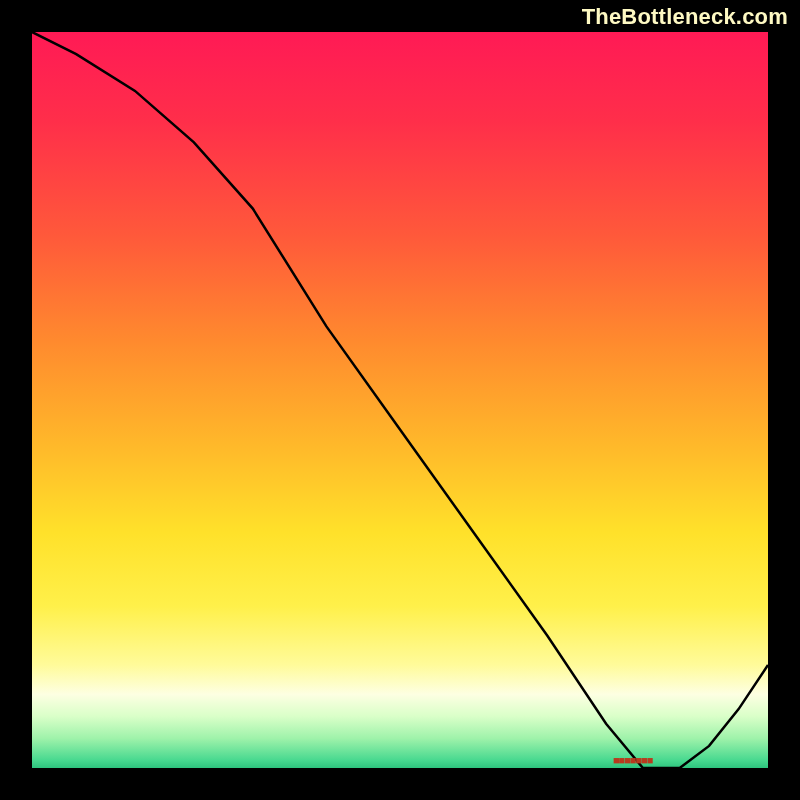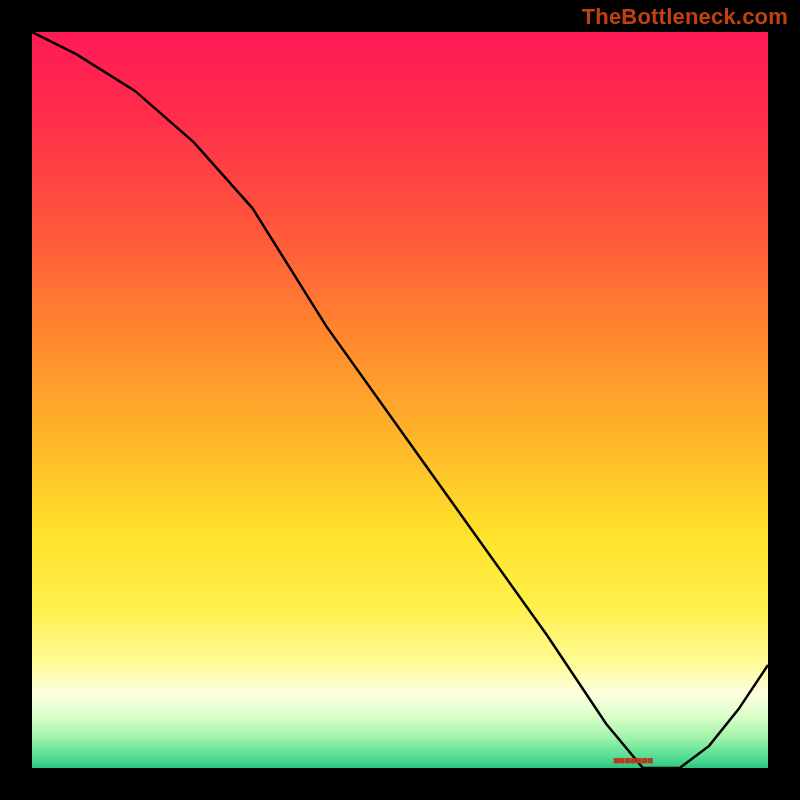--- a/index.html
+++ b/index.html
@@ -14,21 +14,21 @@
   .wrap {
     position: relative;
     width: 800px;
     height: 800px;
     background: #000;
   }
   .watermark {
     position: absolute;
     top: 4px;
     right: 12px;
-    color: #c2410c;
+    color: #fef9c3;
     font-size: 22px;
     font-weight: bold;
     letter-spacing: 0.2px;
     user-select: none;
   }
   .plot-frame {
     position: absolute;
     
     left: 32px;
     top: 32px;

